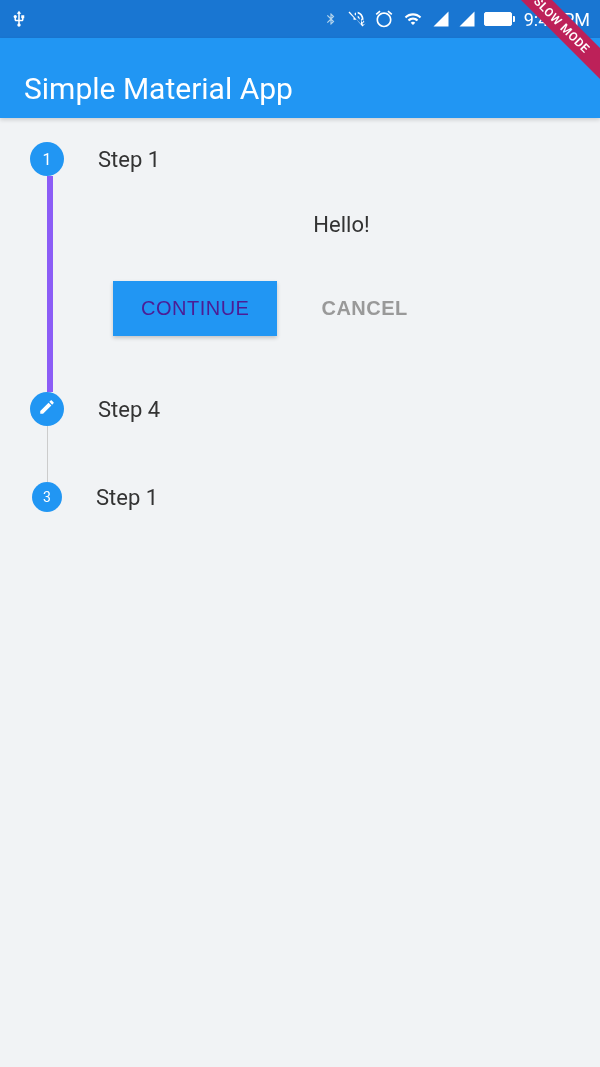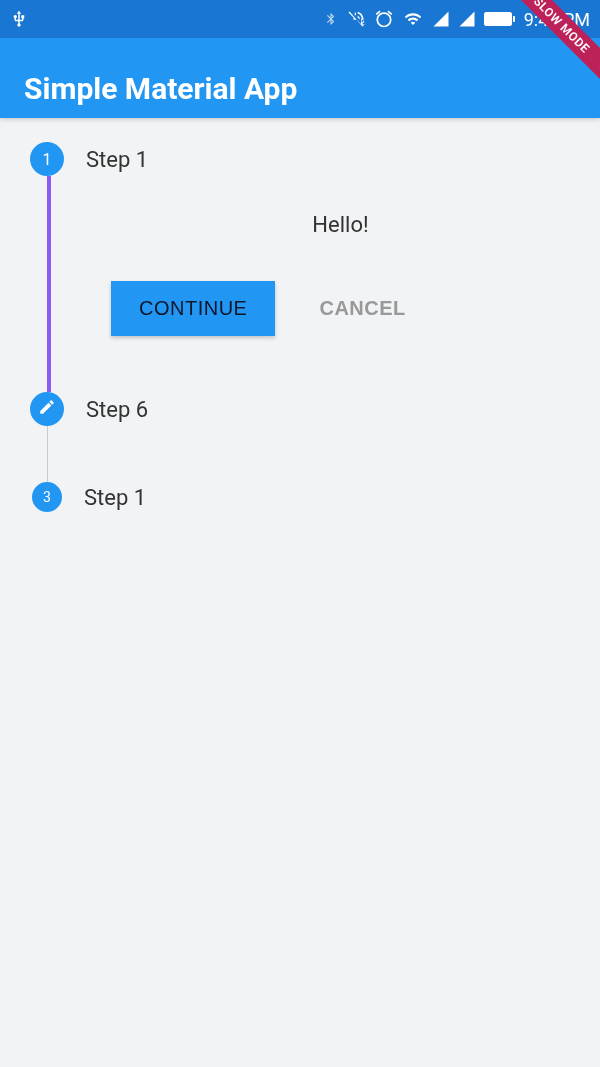--- a/index.html
+++ b/index.html
@@ -41,21 +41,21 @@
       height: 80px;
       background: #2196f3;
       display: flex;
       align-items: center;
       padding: 0 24px;
       box-shadow: 0 2px 4px rgba(0,0,0,0.15);
     }
     .app-title {
       color: white;
       font-size: 30px;
-      font-weight: 700;
+      font-weight: 400;
       margin-top: 20px;
     }
     .content {
       padding: 24px 30px;
     }
     .stepper {
       position: relative;
     }
     .step-row {
       display: flex;
@@ -78,44 +78,44 @@
     .step-indicator.edit {
       background: #2196f3;
     }
     .step-indicator.small {
       width: 30px;
       height: 30px;
       font-size: 14px;
       margin-left: 2px;
     }
     .step-label {
-      margin-left: 22px;
+      margin-left: 34px;
       font-size: 22px;
       color: #333;
     }
     .step-content {
       margin-left: 17px;
-      border-left: 4px solid #8b5cf6;
+      border-left: 6px solid #8b5cf6;
       padding: 36px 0 56px 60px;
       min-width: 480px;
     }
     .step-body {
       text-align: center;
       font-size: 22px;
       color: #333;
       margin-bottom: 44px;
     }
     .step-actions {
       display: flex;
       gap: 36px;
       align-items: center;
     }
     .btn-primary {
       background: #2196f3;
-      color: #0f172a;
+      color: #4c1d95;
       border: none;
       padding: 16px 28px;
       font-size: 20px;
       font-weight: 500;
       letter-spacing: 0.5px;
       cursor: pointer;
       box-shadow: 0 2px 4px rgba(0,0,0,0.2);
     }
     .btn-flat {
       background: transparent;
@@ -239,21 +239,21 @@
     </div>
 
     <div class="step-row">
       <div class="step-indicator edit">
         <span>
           <svg width="18" height="18" viewBox="0 0 24 24" fill="white">
               <path d="M3 17.25V21h3.75L17.81 9.94l-3.75-3.75L3 17.25zM20.71 7.04c.39-.39.39-1.02 0-1.41l-2.34-2.34c-.39-.39-1.02-.39-1.41 0l-1.83 1.83 3.75 3.75 1.83-1.83z"></path>
             </svg>
         </span>
       </div>
-      <div class="step-label">Step 6</div>
+      <div class="step-label">Step 4</div>
     </div>
 
     <div class="connector"></div>
 
     <div class="step-row">
       <div class="step-indicator small">
         <span>3</span>
       </div>
       <div class="step-label">Step 1</div>
     </div>

